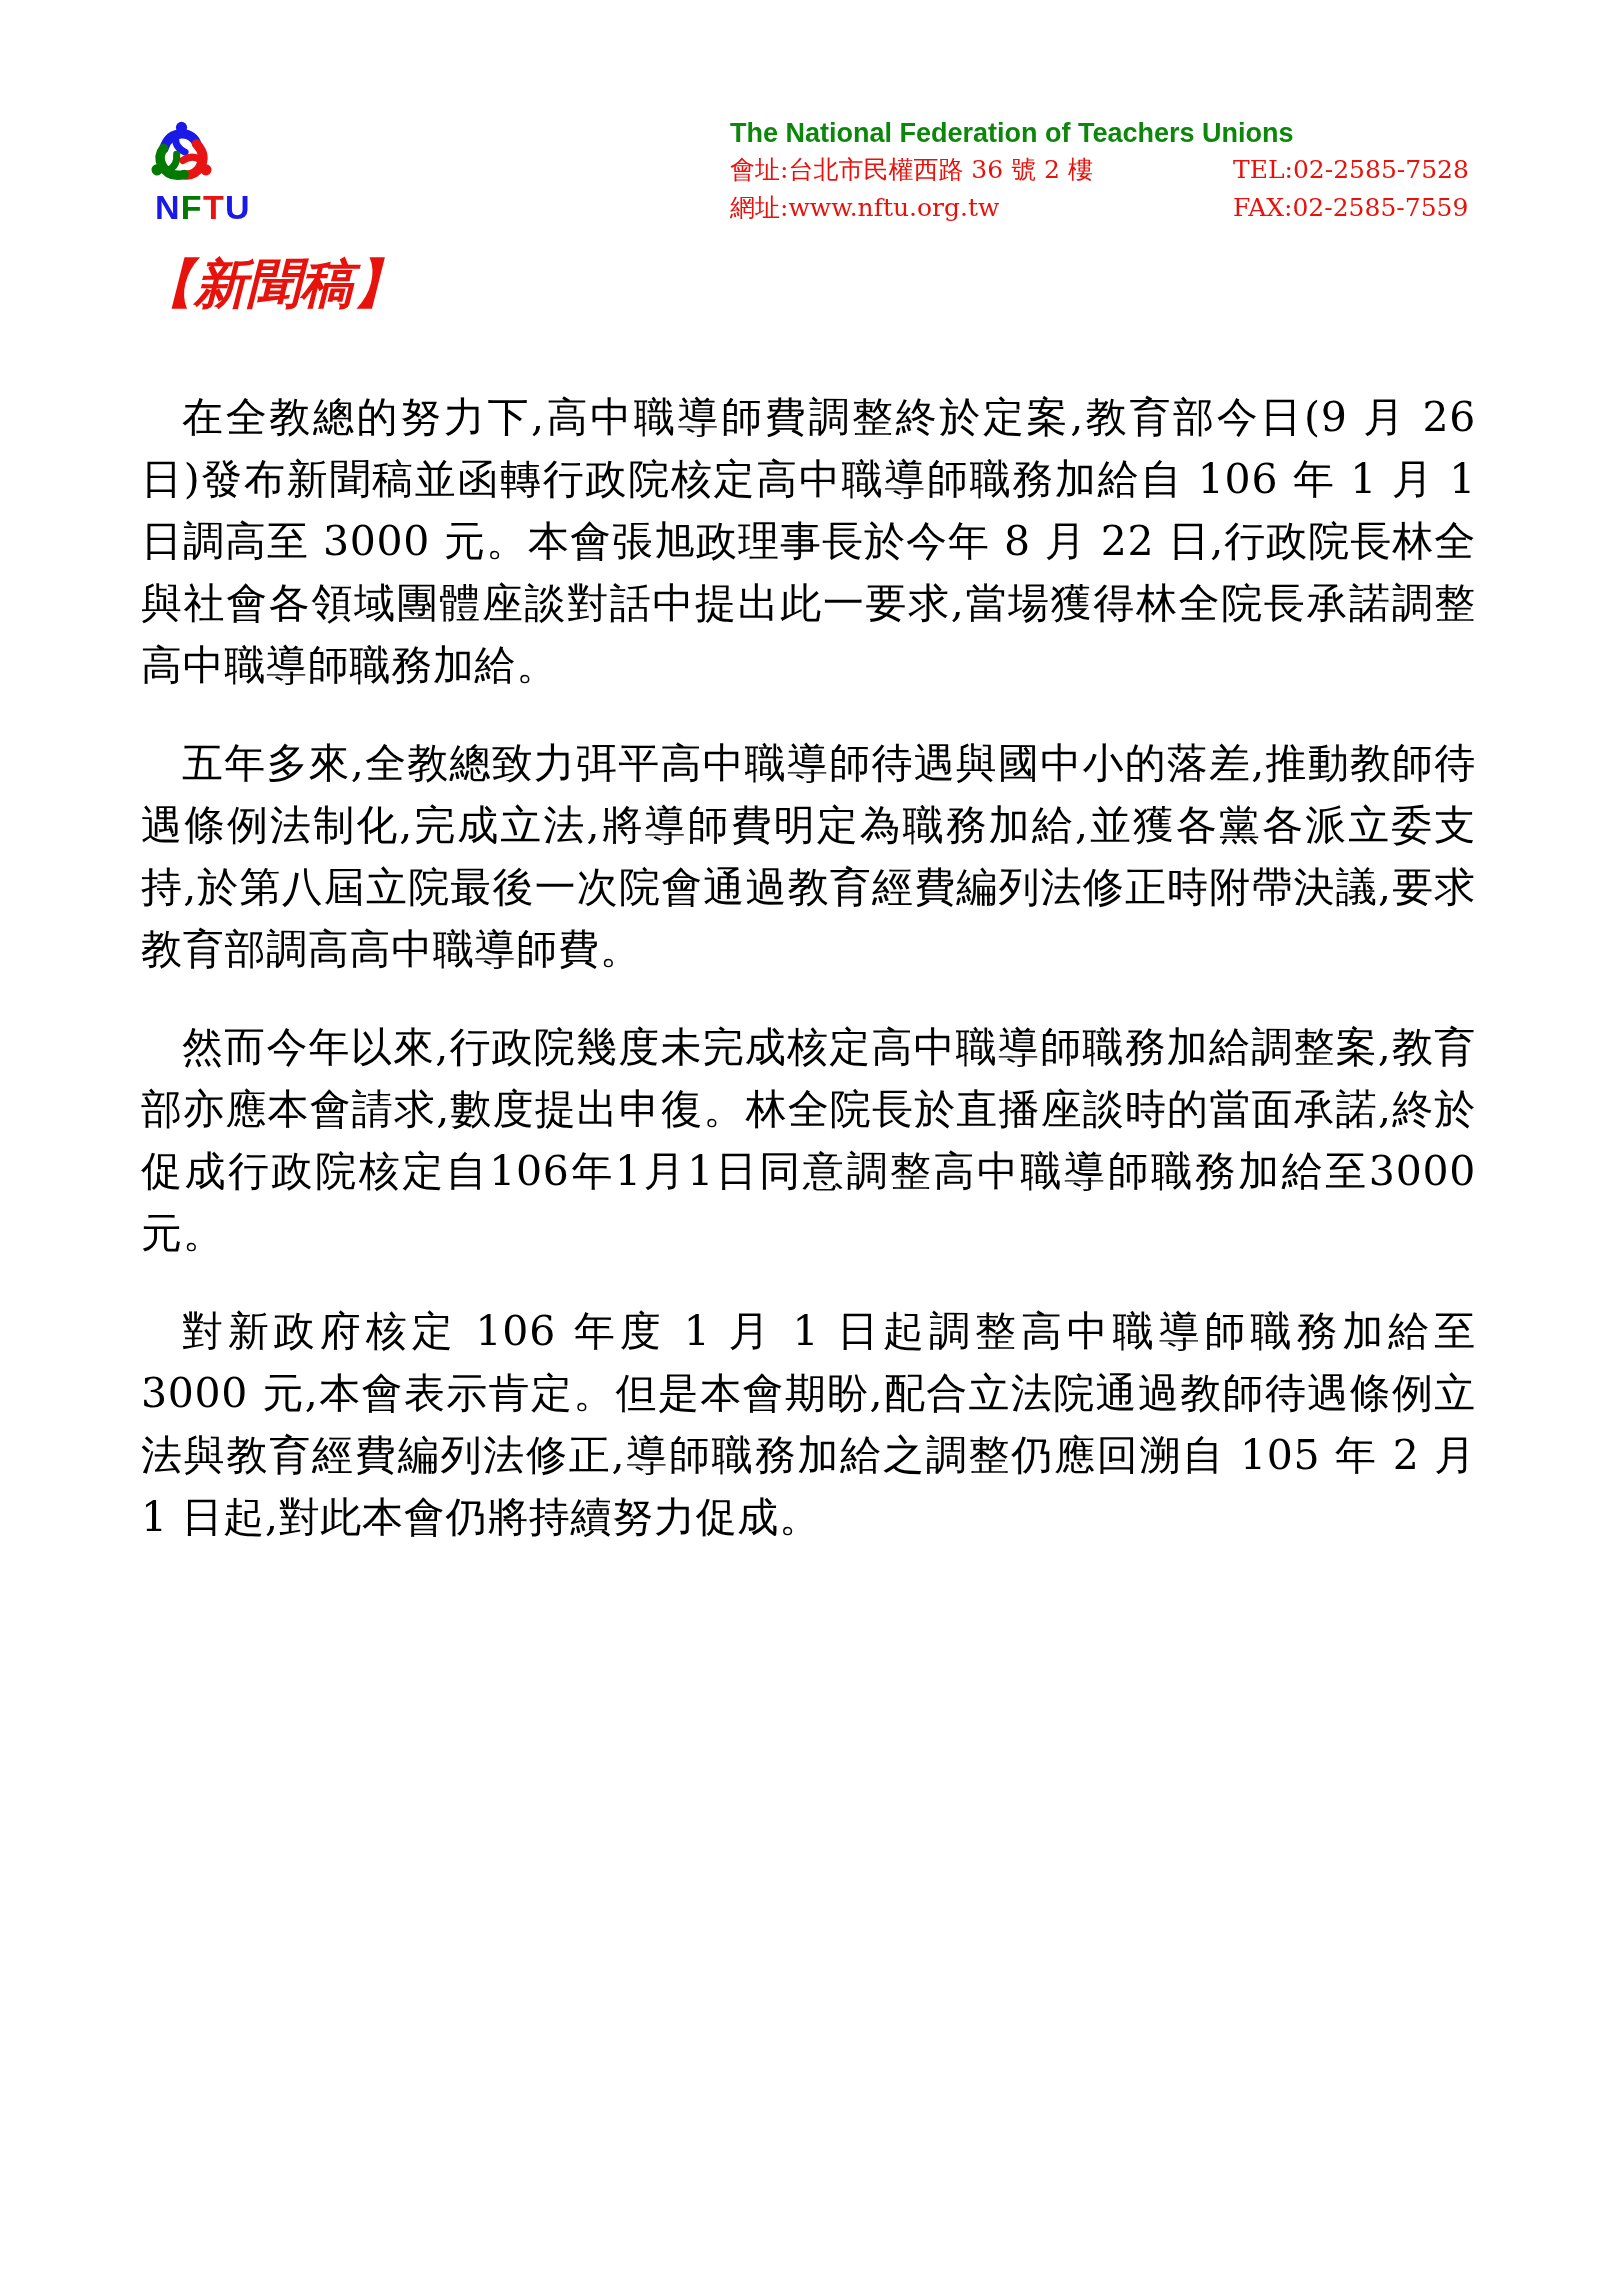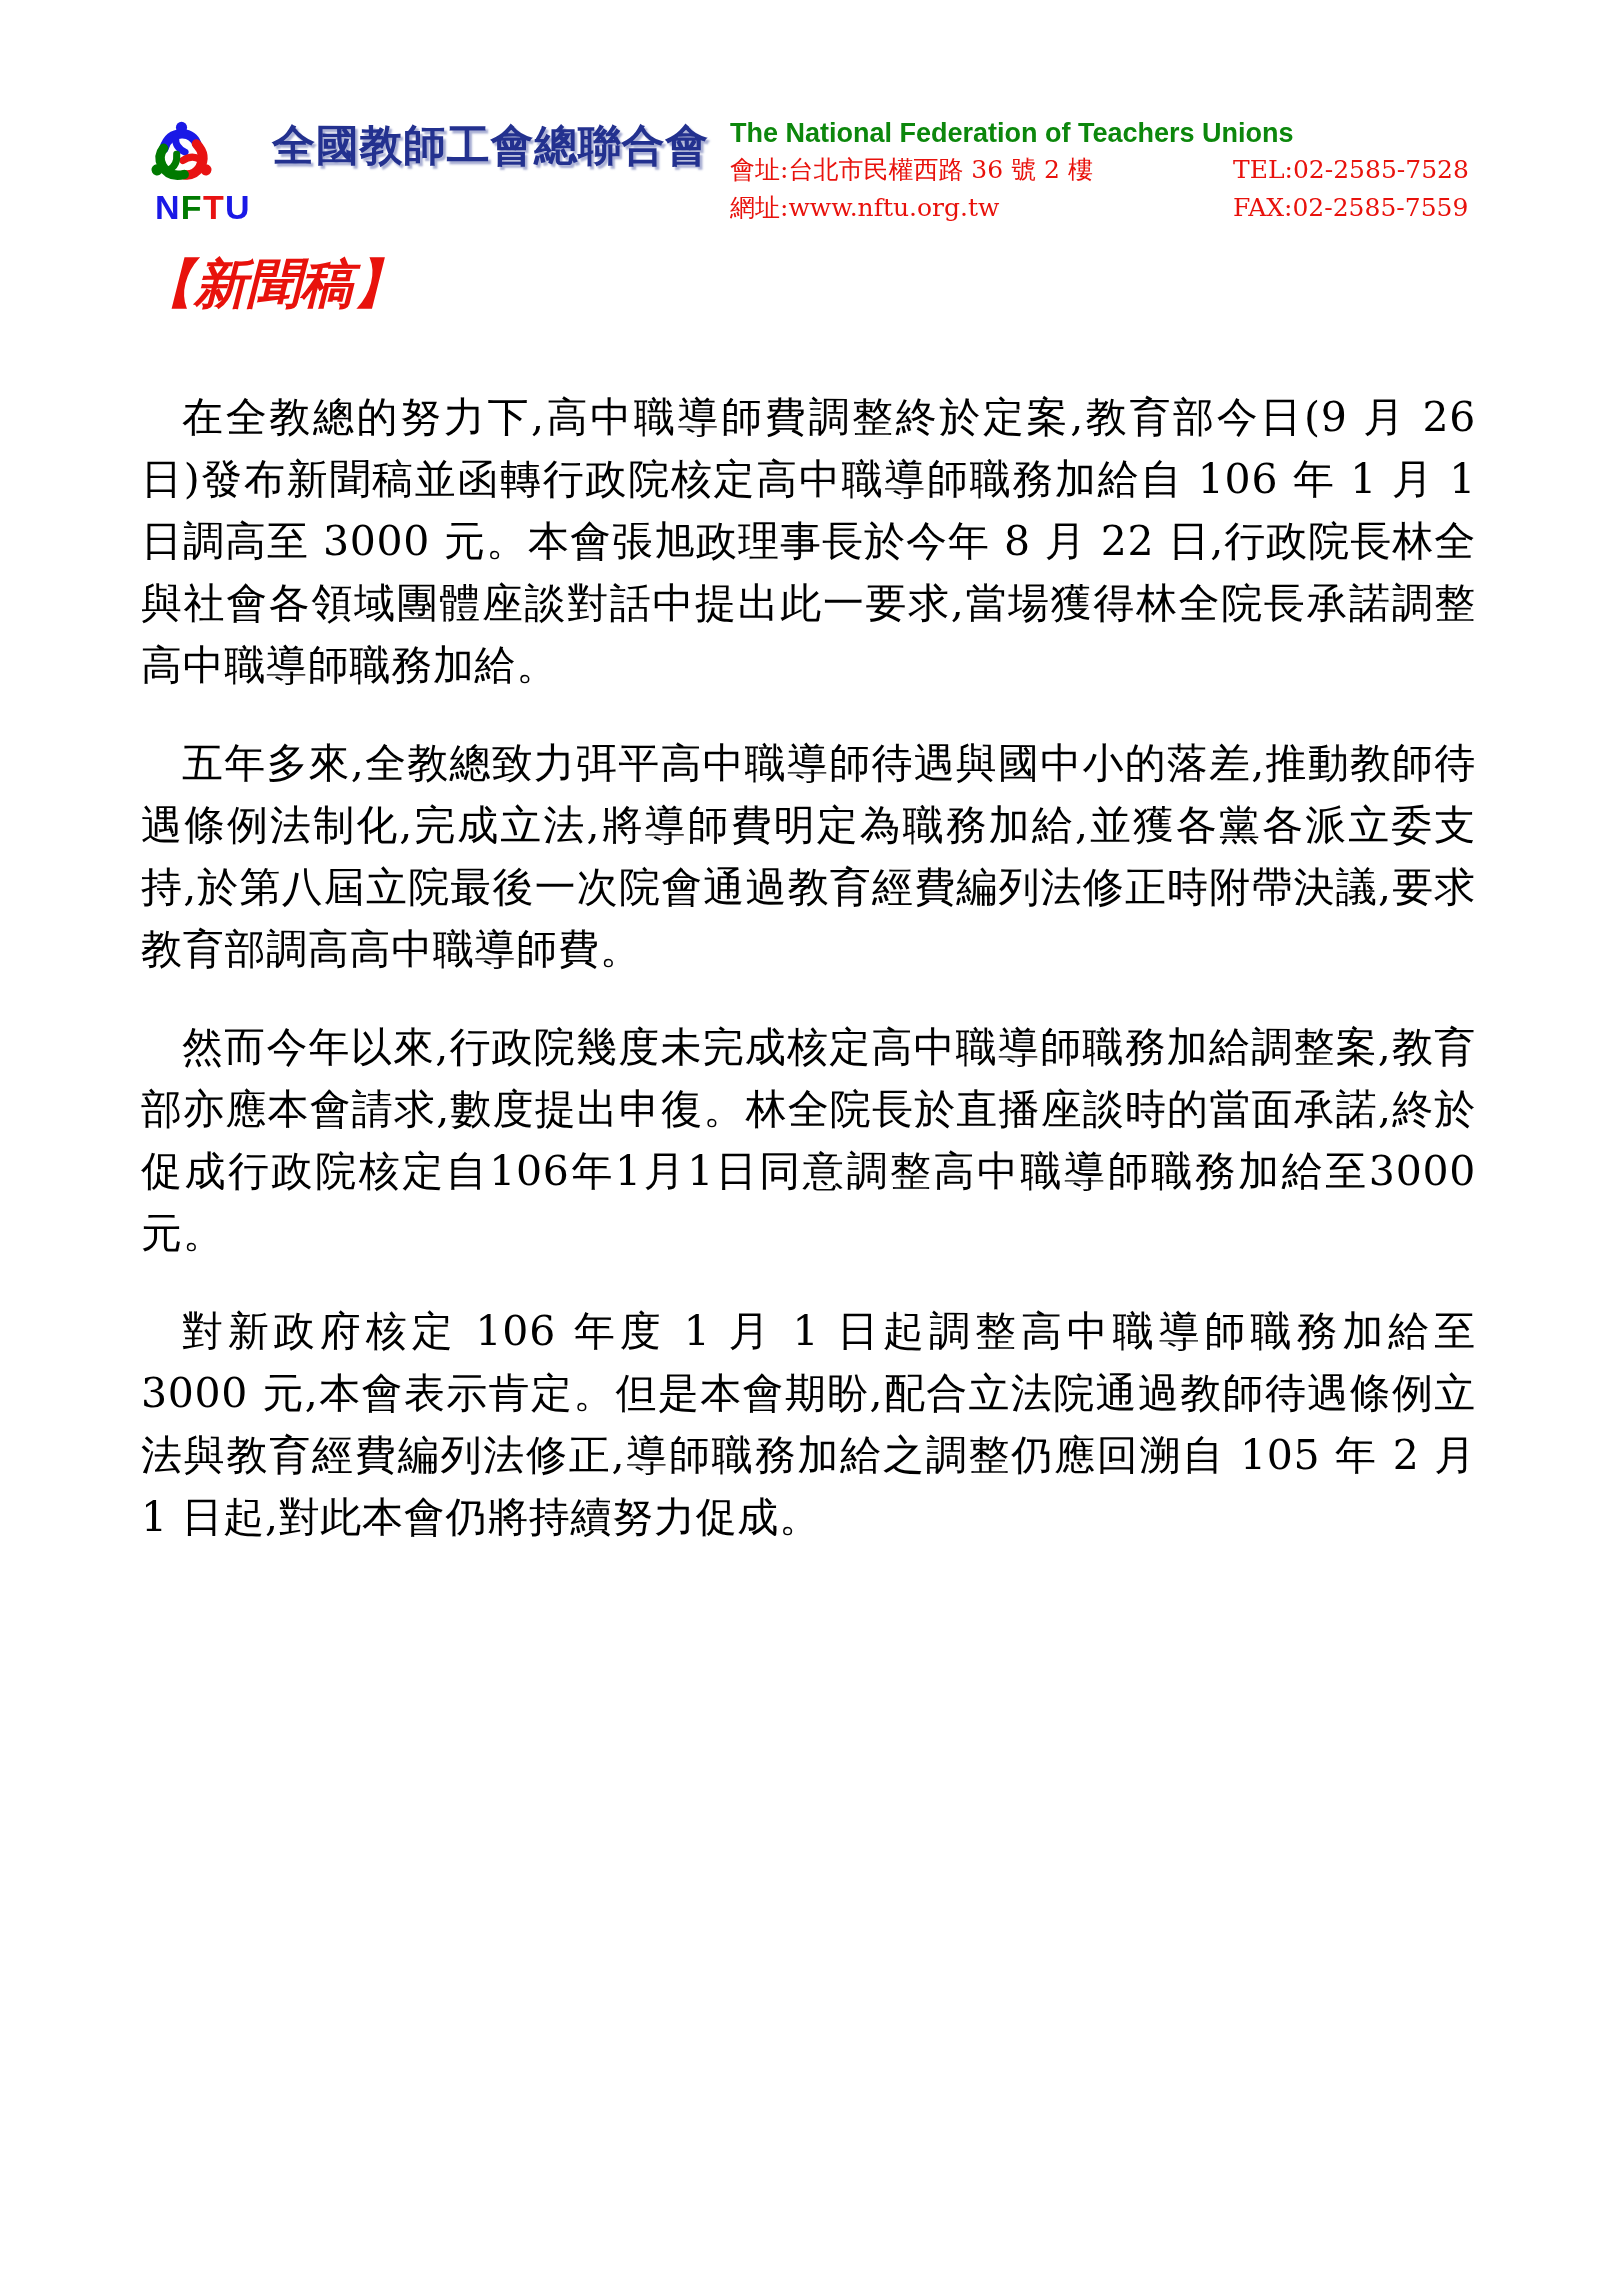--- a/index.html
+++ b/index.html
@@ -80,21 +80,20 @@
           <path d="M32 54 Q40 28 64 29 Q82 30 88 46" fill="none" stroke="currentColor" stroke-width="16" stroke-linecap="round"></path>
           <path d="M52 36 Q51 52 68 60" fill="none" stroke="currentColor" stroke-width="12" stroke-linecap="round"></path>
         </g>
         <g style="color:var(--nftu-green)" transform="rotate(240 62 66)">
           <circle cx="62" cy="18" r="9.5" fill="currentColor"></circle>
           <path d="M32 54 Q40 28 64 29 Q82 30 88 46" fill="none" stroke="currentColor" stroke-width="16" stroke-linecap="round"></path>
           <path d="M52 36 Q51 52 68 60" fill="none" stroke="currentColor" stroke-width="12" stroke-linecap="round"></path>
         </g>
       </svg>
 
-      <div class="org-zh">全國教師工會總聯合會</div>
 
       <div class="nftu"><span class="l0">N</span><span class="l1">F</span><span class="l2">T</span><span class="l3">U</span></div>
     </div>
 
     <div class="contact-block">
       <div class="org-en">The National Federation of Teachers Unions</div>
       <div class="contact-row">
         <span>會址:台北市民權西路 36 號 2 樓</span>
         <span>TEL:02-2585-7528</span>
       </div>

